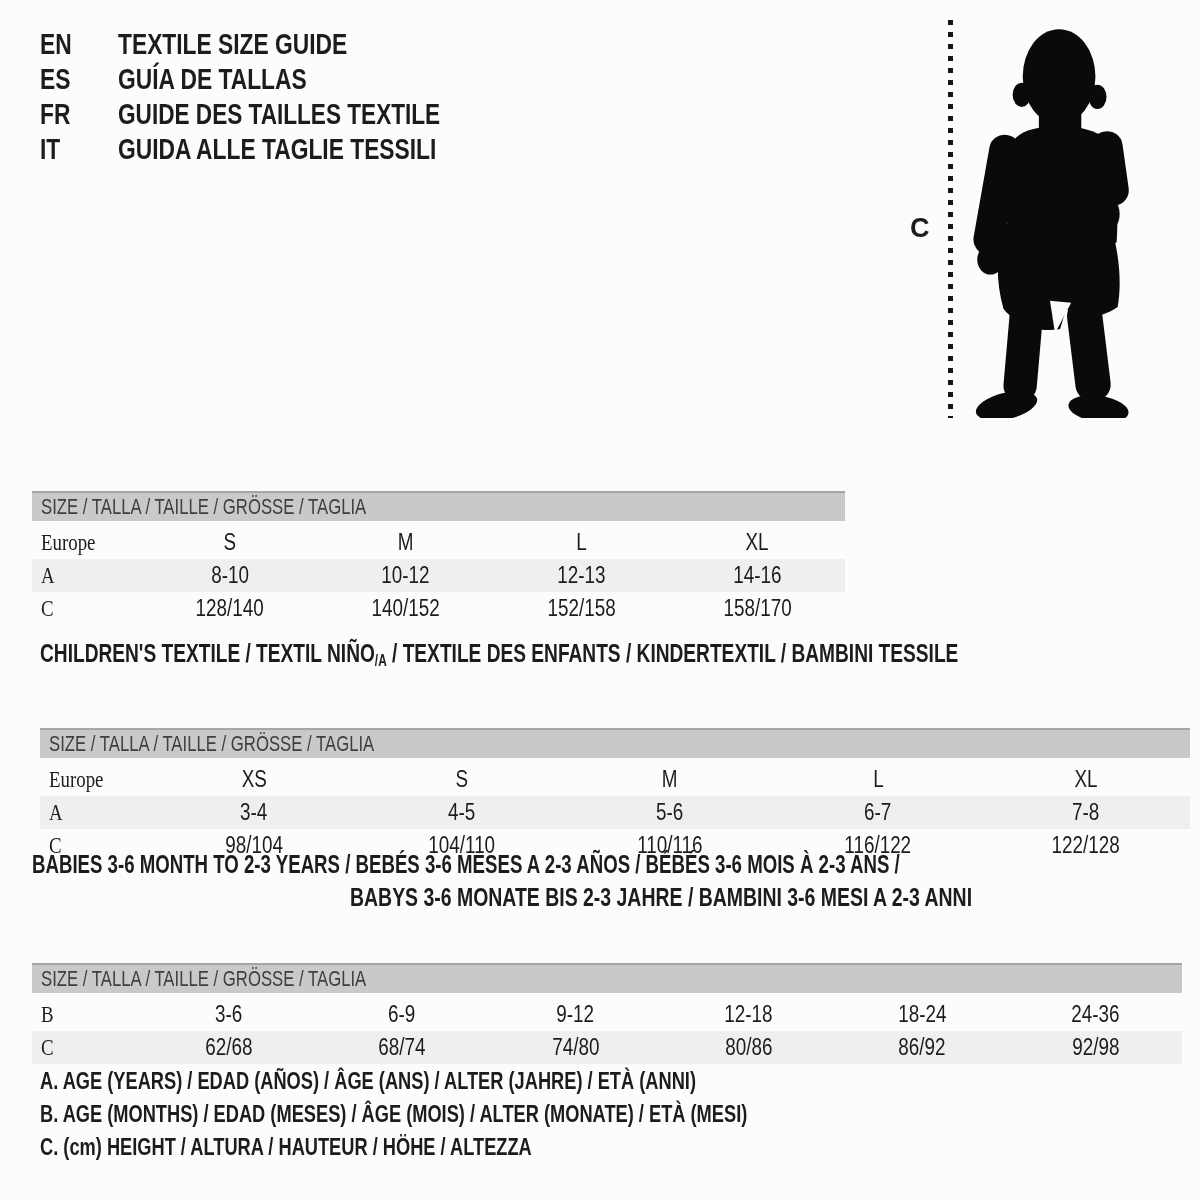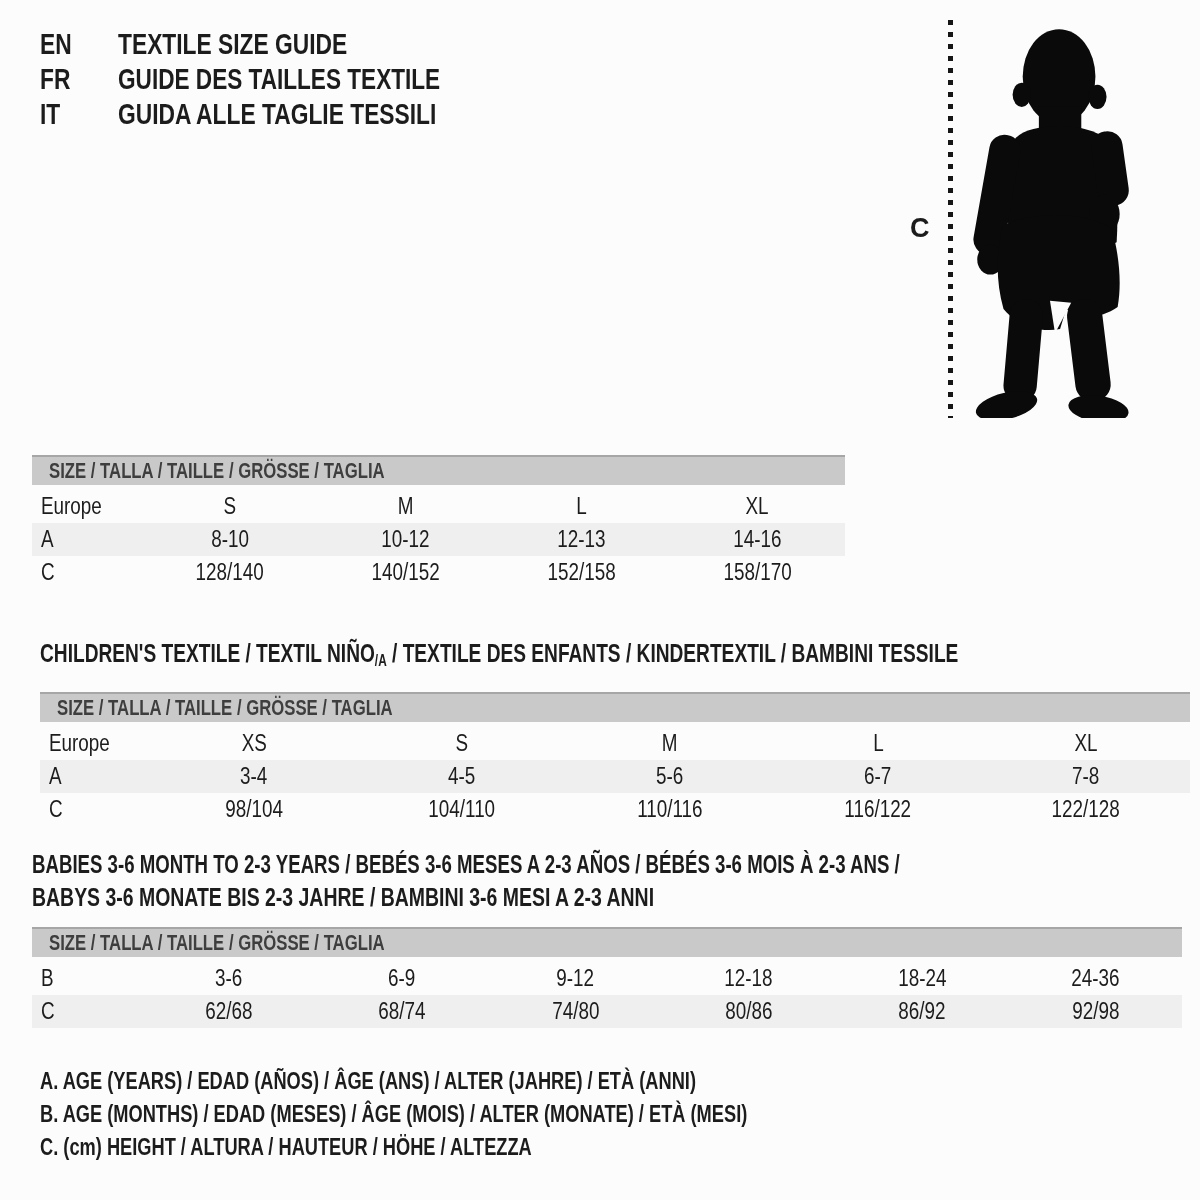--- a/index.html
+++ b/index.html
@@ -25,49 +25,53 @@
   .c-label{left:910px;top:213px;font-weight:bold;font-size:27px;}
   .toddler{left:966px;top:14px;}
 
   
   .section{position:absolute;}
   .sec-0{left:32px;top:430px;width:813px;}
   .sec-1{left:40px;top:640px;width:1150px;}
   .sec-2{left:32px;top:848px;width:1150px;}
   .sec-title{font-size:26px;font-weight:bold;height:27px;line-height:27px;}
   .sec-title-gap{height:25px;}
-  .sec-2 .sec-title{height:33px;line-height:33px;}
+  .sec-2 .sec-title{height:33px;line-height:33px;text-align:right;}
   .sec-2 .sec-title-gap{height:13px;}
   .nino-sub{font-size:0.62em;position:relative;top:4px;}
 
   .size-bar{
-    height:28px;display:flex;align-items:center;padding-left:17px;
+    height:28px;display:flex;align-items:center;padding-left:9px;
     background:var(--size-bar-bg,#c9c9c9);
     border-top:2px solid var(--size-bar-border,#a6a6a6);
     color:var(--size-bar-text,#3e3e3e);
-    font-weight:bold;font-size:22px;margin-bottom:5px;
+    font-weight:normal;font-size:22px;margin-bottom:5px;margin-top:36px;
   }
   .t-row{display:flex;align-items:center;height:33px;font-size:23px;}
   .t-row.shaded{background:var(--shaded-row-bg,#efefef);}
-  .row-label{flex:0 0 110px;padding-left:9px;box-sizing:border-box;}
+  .row-label{flex:0 0 110px;padding-left:9px;box-sizing:border-box;font-family:Liberation Serif, serif;}
   .cell{flex:1;text-align:center;}
 
   
   .legend{left:40px;top:1064px;}
   .legend-line{height:33px;line-height:33px;font-weight:bold;font-size:24px;}
 
   svg .ink{fill:var(--silhouette,#0a0a0a);}
 </style>
 </head>
 <body style="--page-bg: #fcfcfc; --ink: #1c1c1c; --size-bar-bg: #c9c9c9; --size-bar-border: #a6a6a6; --size-bar-text: #3e3e3e; --shaded-row-bg: #efefef; --silhouette: #0a0a0a;">
 
 <div class="abs lang-block">
   <div class="lang-row">
     <span class="lang-code fit" style="transform: scaleX(0.76);">EN</span>
     <span class="fit" style="transform: scaleX(0.76);">TEXTILE SIZE GUIDE</span>
+  </div>
+  <div class="lang-row">
+    <span class="lang-code fit" style="transform: scaleX(0.76);">ES</span>
+    <span class="fit" style="transform: scaleX(0.76);">GUÍA DE TALLAS</span>
   </div>
   <div class="lang-row">
     <span class="lang-code fit" style="transform: scaleX(0.76);">FR</span>
     <span class="fit" style="transform: scaleX(0.753);">GUIDE DES TAILLES TEXTILE</span>
   </div>
   <div class="lang-row">
     <span class="lang-code fit" style="transform: scaleX(0.76);">IT</span>
     <span class="fit" style="transform: scaleX(0.76);">GUIDA ALLE TAGLIE TESSILI</span>
   </div>
 </div>

